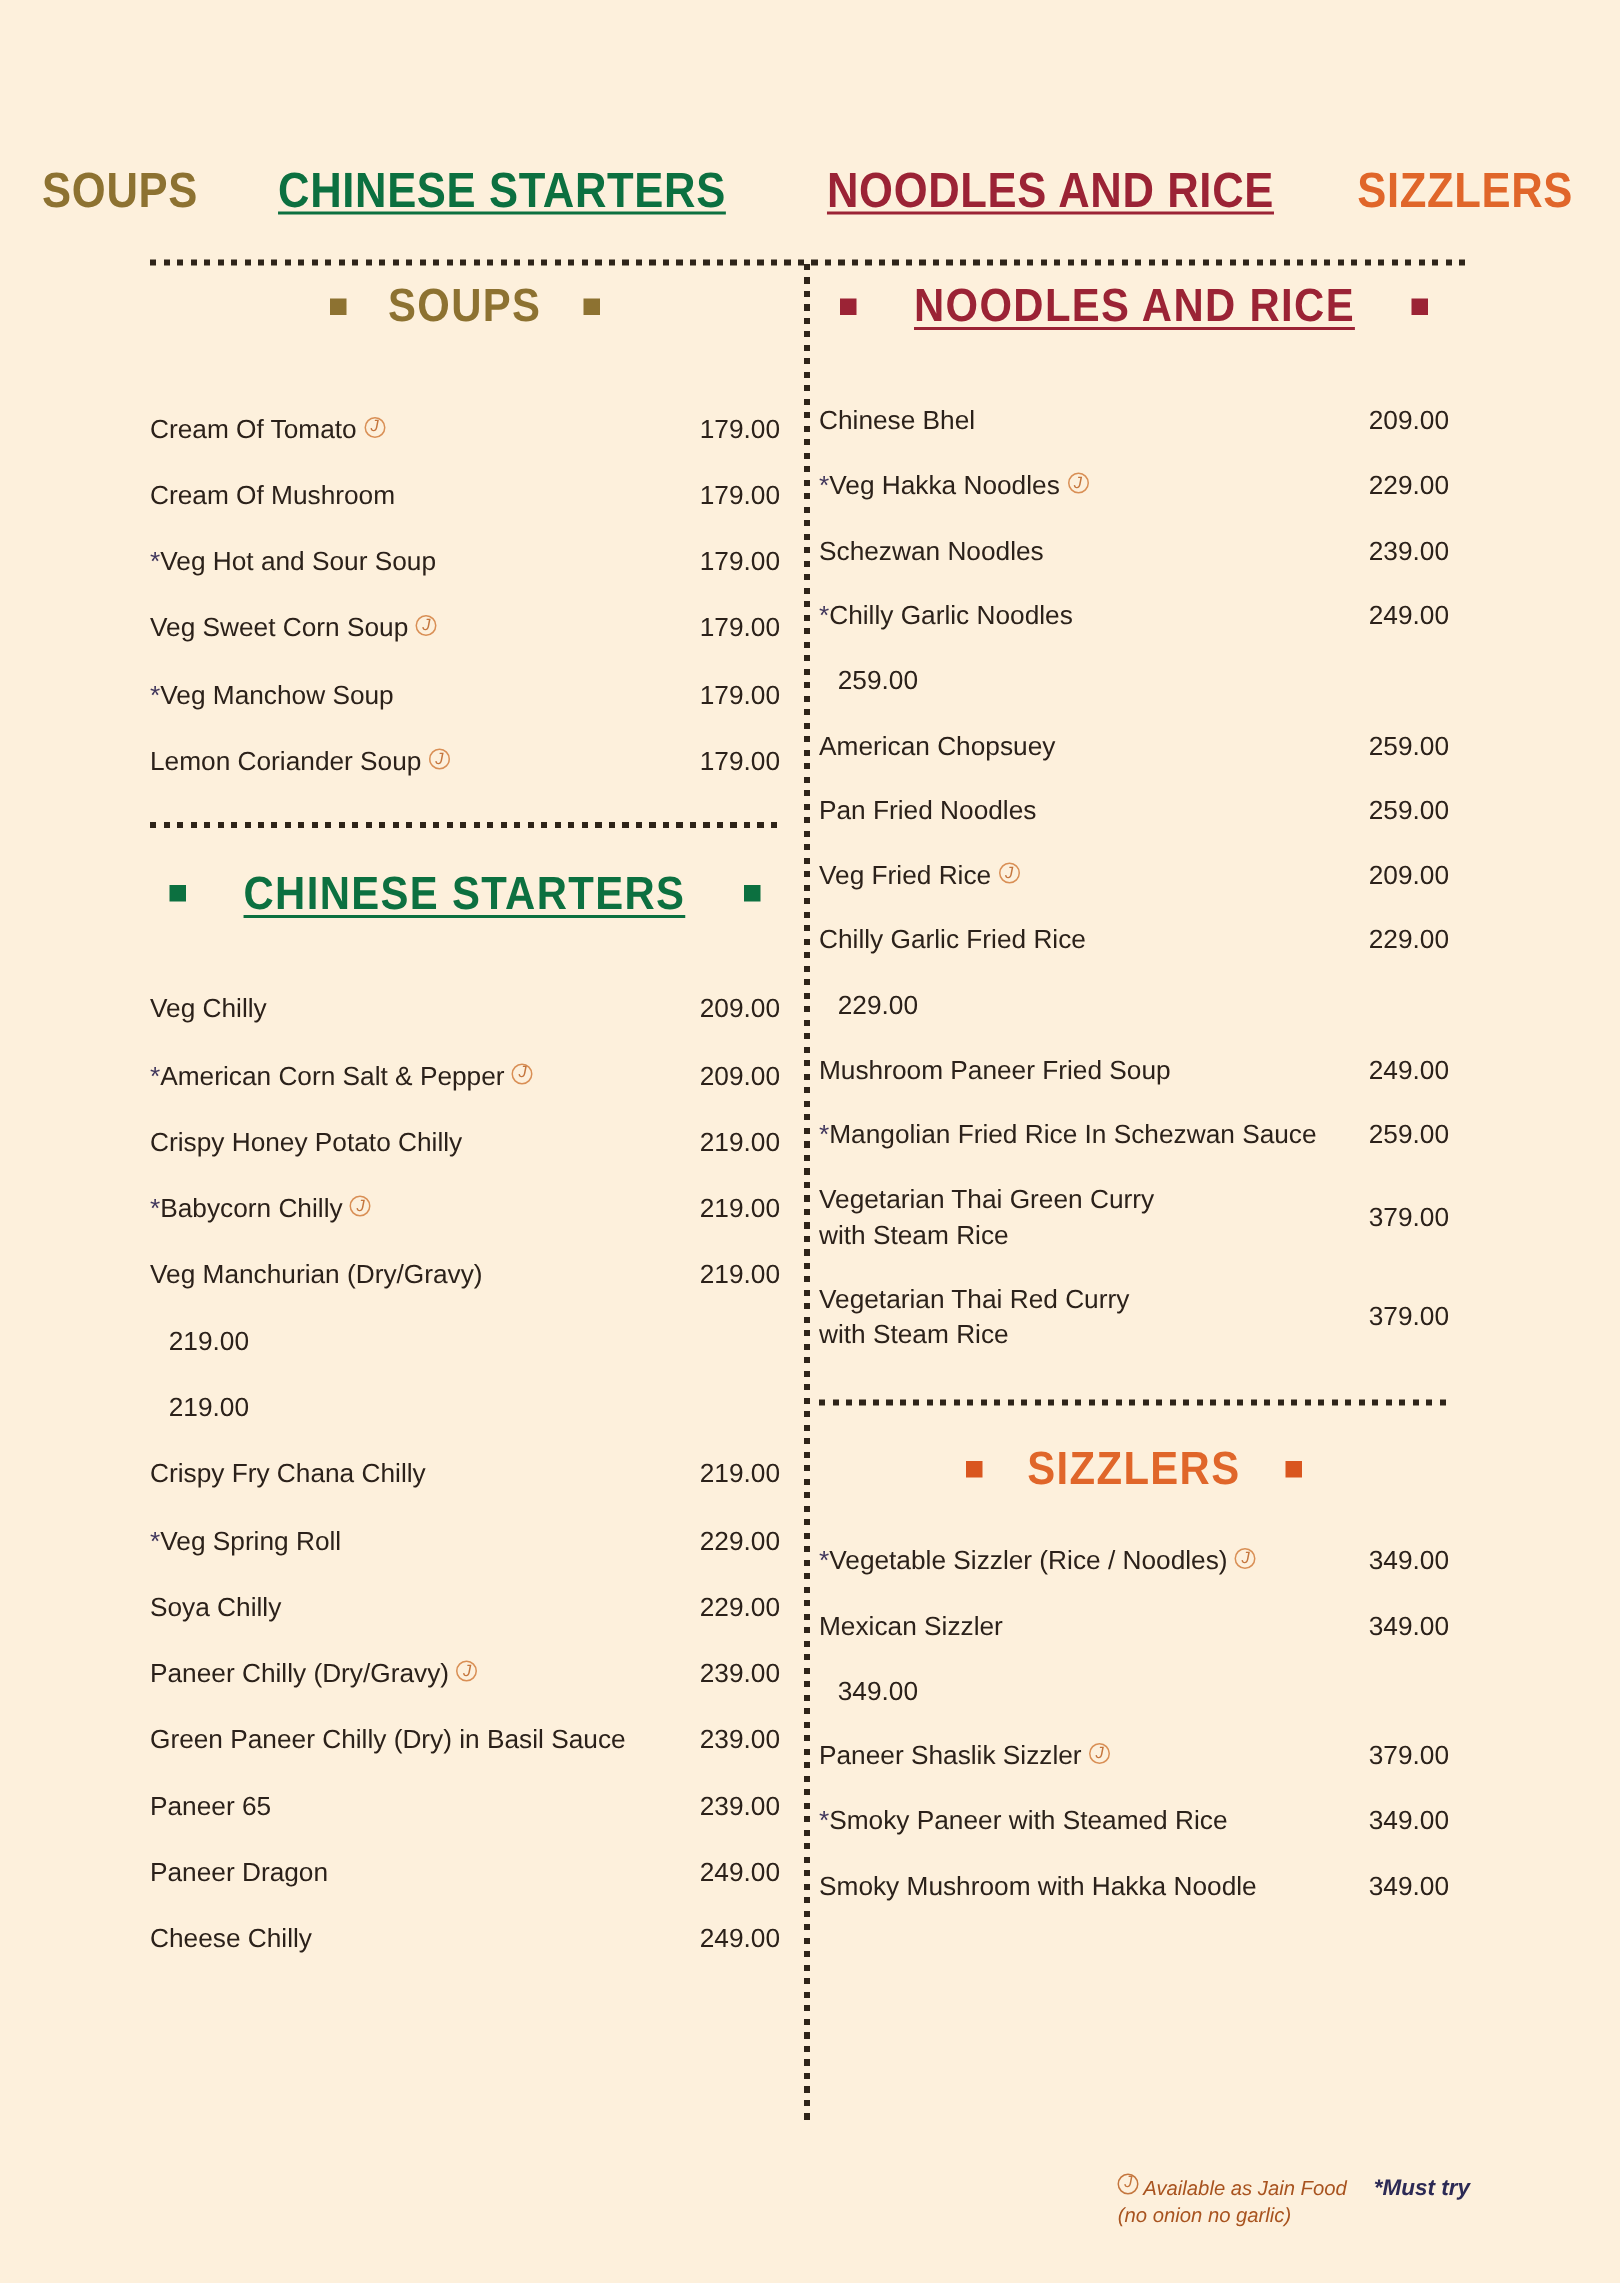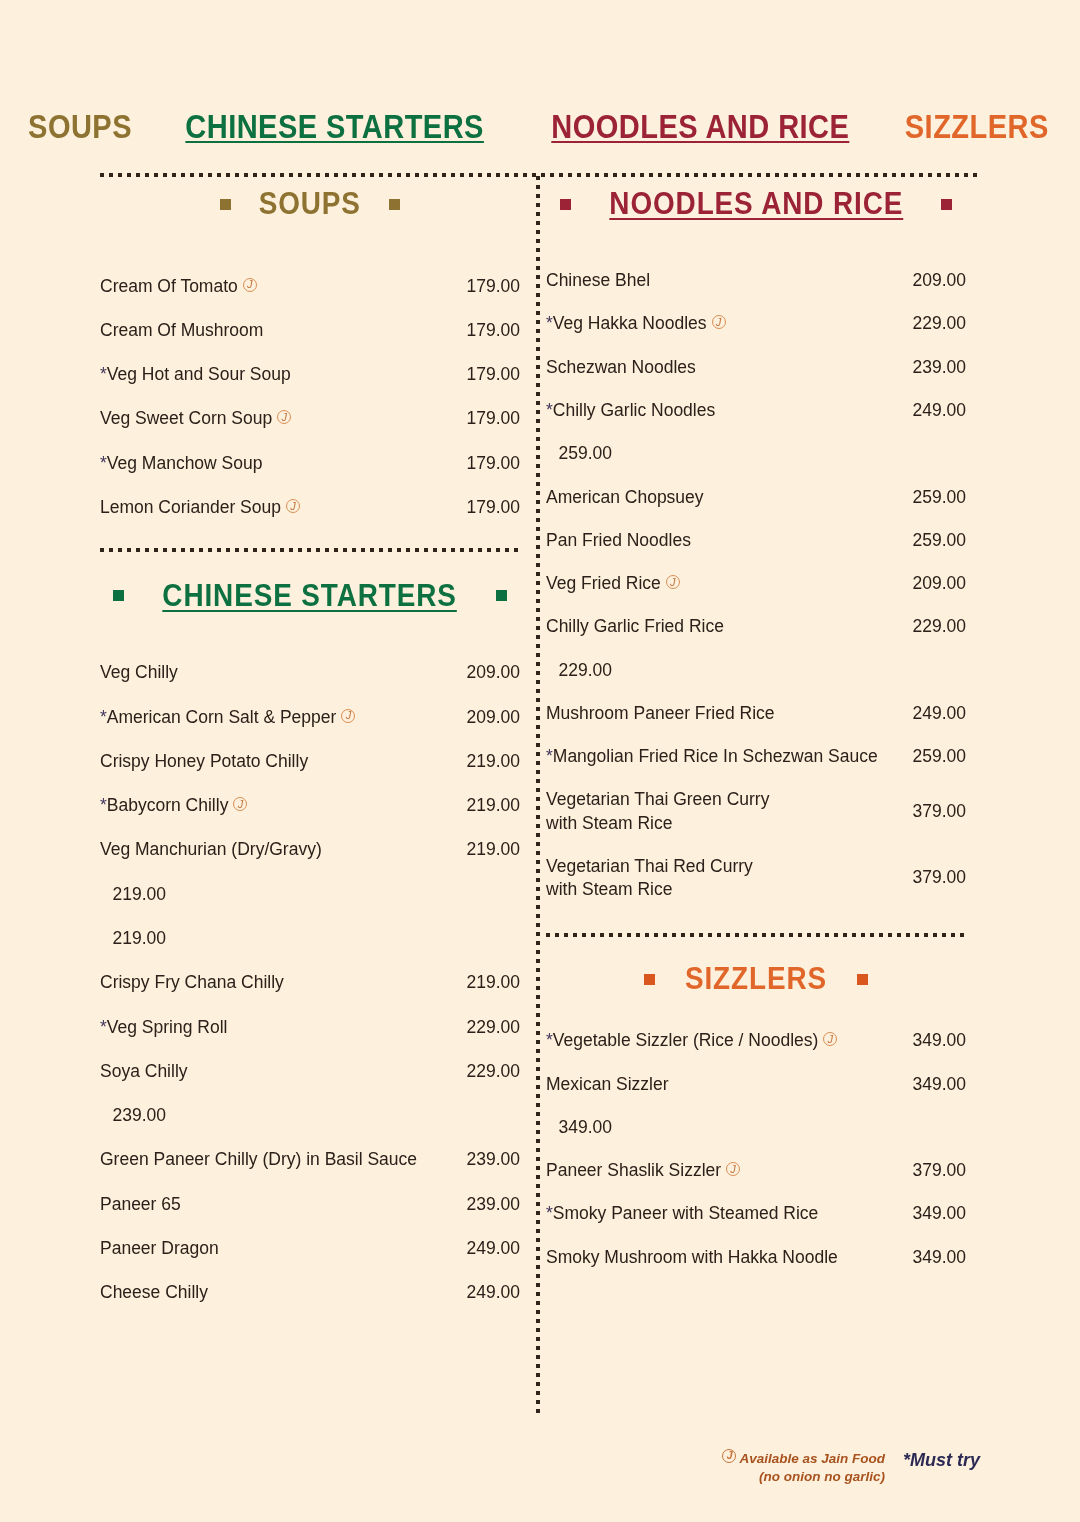--- a/index.html
+++ b/index.html
@@ -151,30 +151,30 @@
 
   
   .legend {
     position:absolute;
     right:100px; bottom:36px;
     display:flex;
     align-items:flex-start;
     gap:18px;
   }
   .legend-jain {
-    text-align:right;
+    text-align:left;
     font-size:13.5px;
     font-style:italic;
-    font-weight:bold;
+    font-weight:normal;
     color:#a8531f;
     line-height:1.35;
   }
   .legend-jain .jain { border-color:#c4763e; margin-left:0; margin-right:3px; }
   .legend-must {
-    font-size:18px;
+    font-size:15px;
     font-style:italic;
     font-weight:bold;
     color:#2c2a55;
     white-space:nowrap;
     padding-top:1px;
   }
 </style>
 </head>
 <body>
 
@@ -272,20 +272,21 @@
           </div>
           <div class="item">
             <div class="item-name"><span class="star-mark">*</span>Veg Spring Roll</div>
             <div class="item-price">229.00</div>
           </div>
           <div class="item">
             <div class="item-name">Soya Chilly</div>
             <div class="item-price">229.00</div>
           </div>
           <div class="item">
+            <div class="item-name">Paneer Chilly (Dry/Gravy)<span class="jain"></span></div>
             <div class="item-price">239.00</div>
           </div>
           <div class="item">
             <div class="item-name">Green Paneer Chilly (Dry) in Basil Sauce</div>
             <div class="item-price">239.00</div>
           </div>
           <div class="item">
             <div class="item-name">Paneer 65</div>
             <div class="item-price">239.00</div>
           </div>
@@ -343,21 +344,21 @@
             <div class="item-price">209.00</div>
           </div>
           <div class="item">
             <div class="item-name">Chilly Garlic Fried Rice</div>
             <div class="item-price">229.00</div>
           </div>
           <div class="item">
             <div class="item-price">229.00</div>
           </div>
           <div class="item">
-            <div class="item-name">Mushroom Paneer Fried Rice</div>
+            <div class="item-name">Mushroom Paneer Fried Soup</div>
             <div class="item-price">249.00</div>
           </div>
           <div class="item">
             <div class="item-name"><span class="star-mark">*</span>Mangolian Fried Rice In Schezwan Sauce</div>
             <div class="item-price">259.00</div>
           </div>
           <div class="item">
             <div class="item-name">Vegetarian Thai Green Curry<br>with Steam Rice</div>
             <div class="item-price">379.00</div>
           </div>

